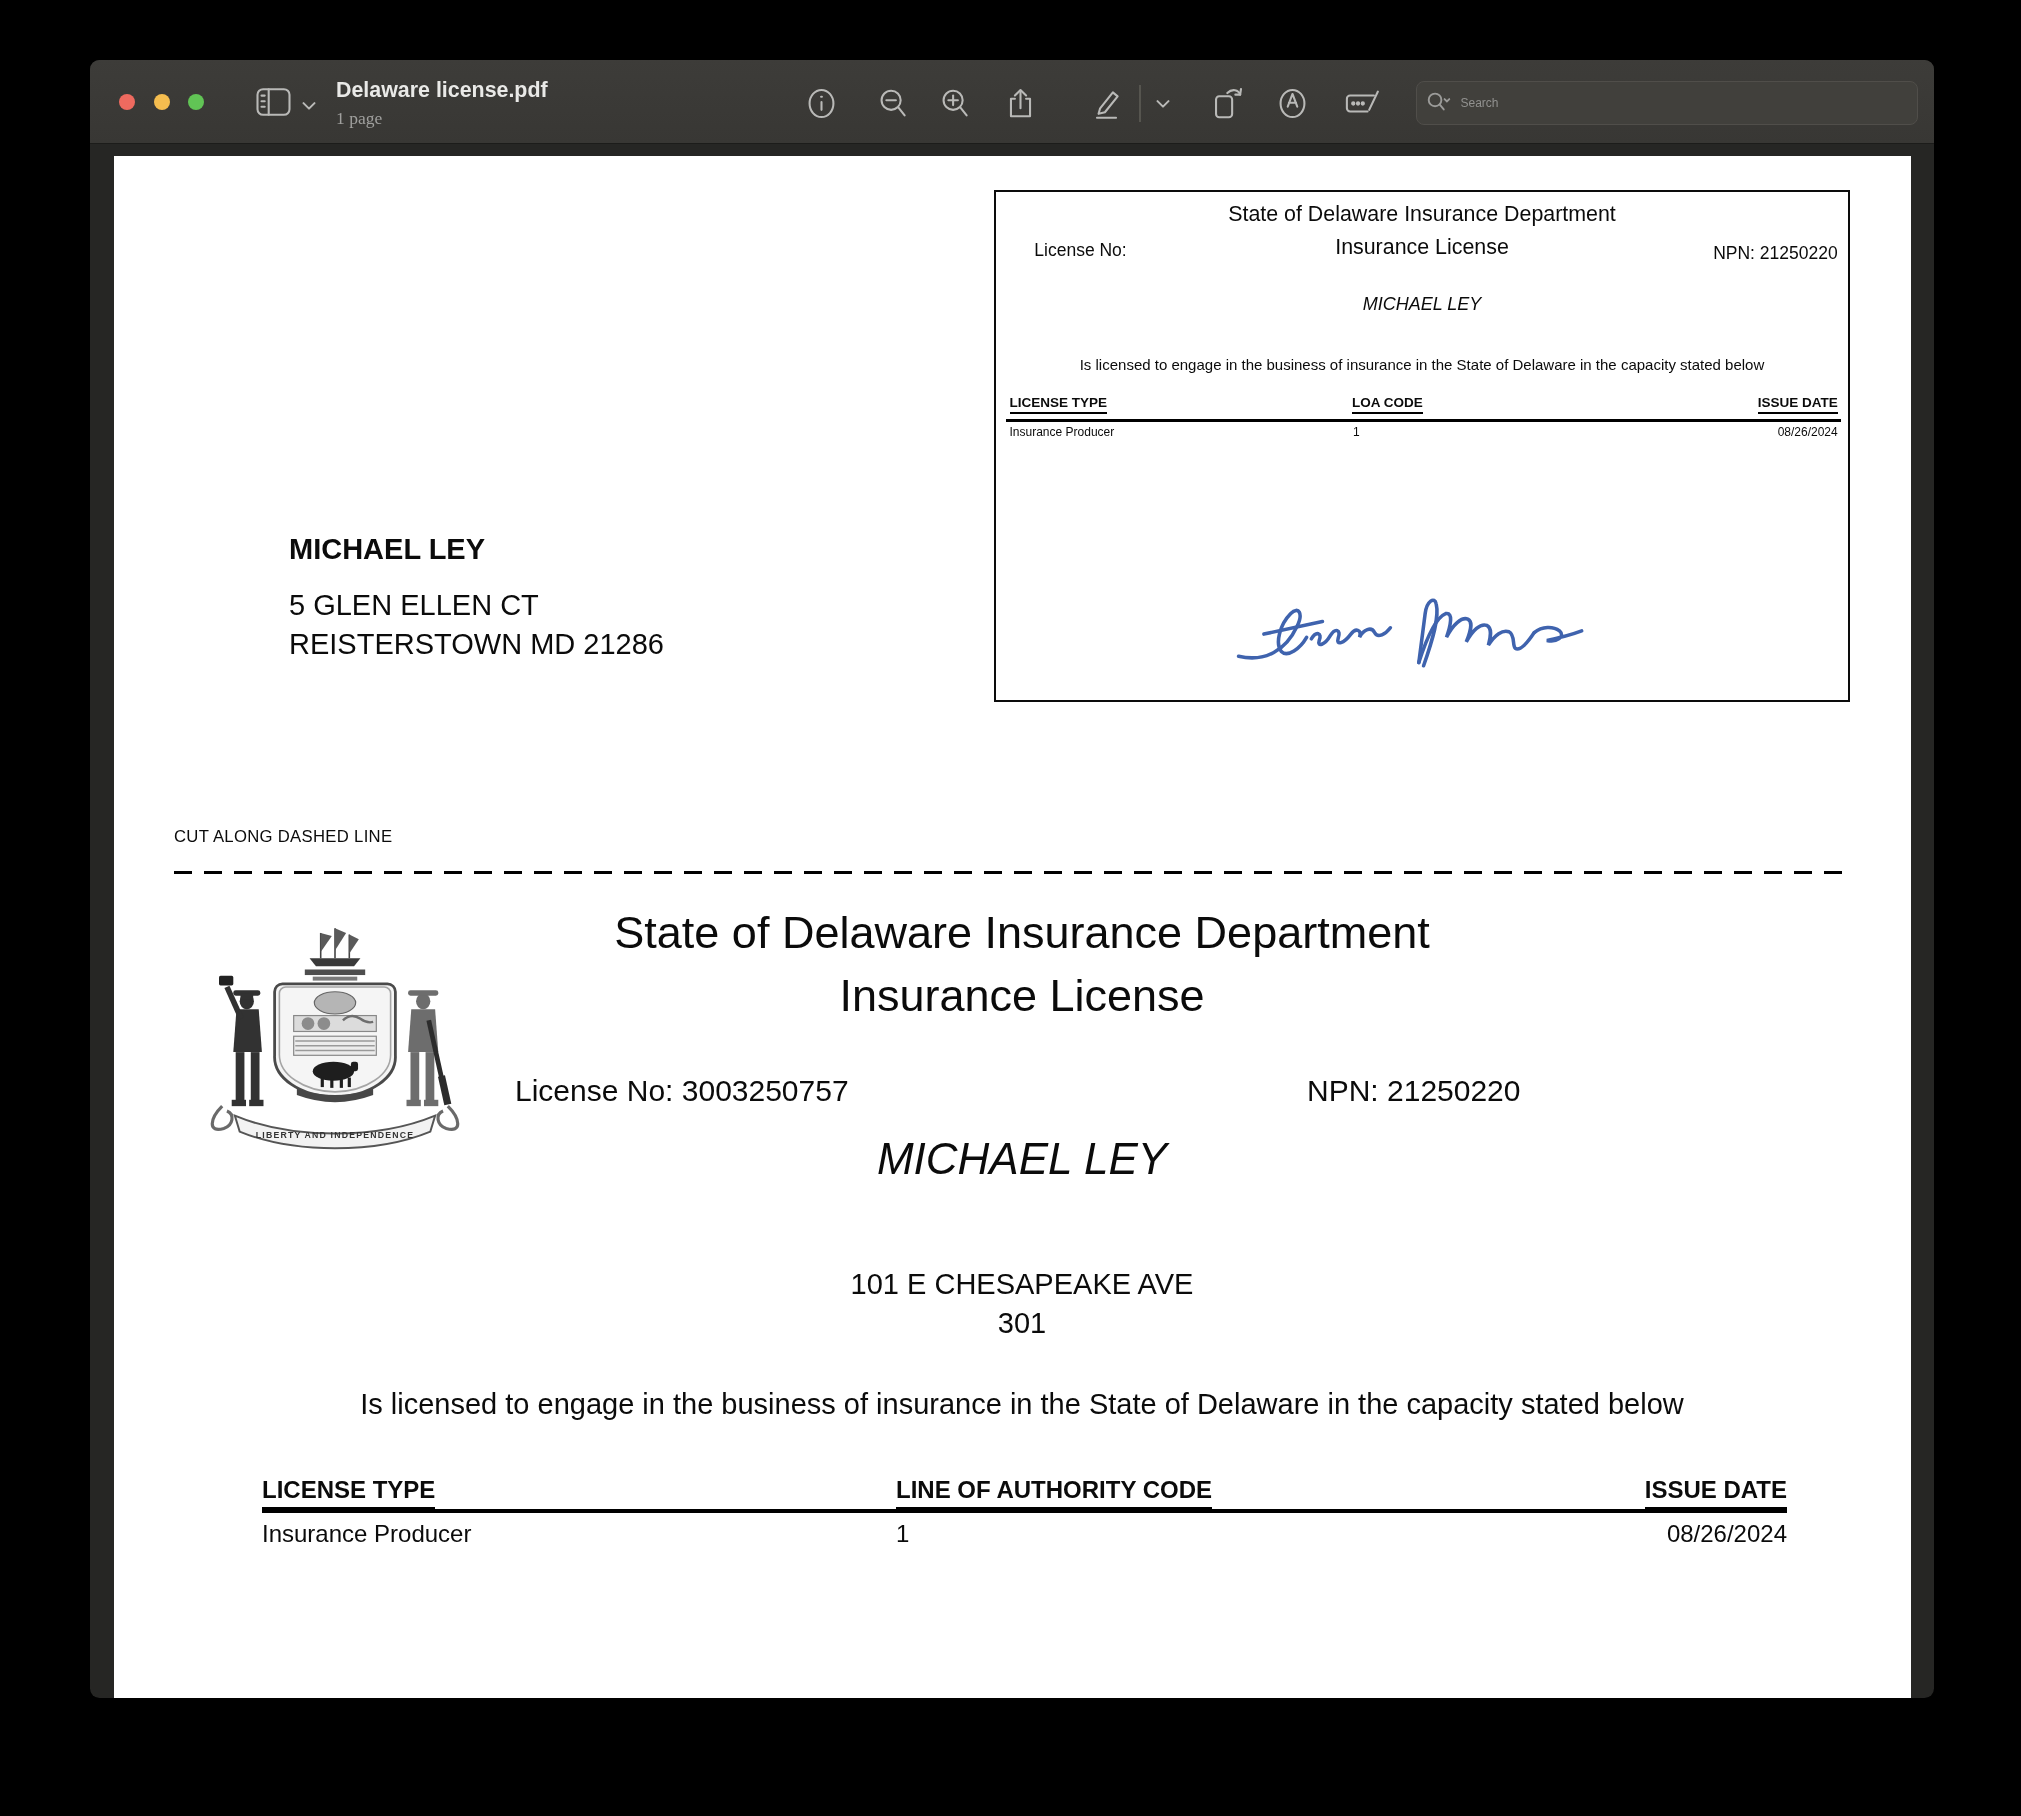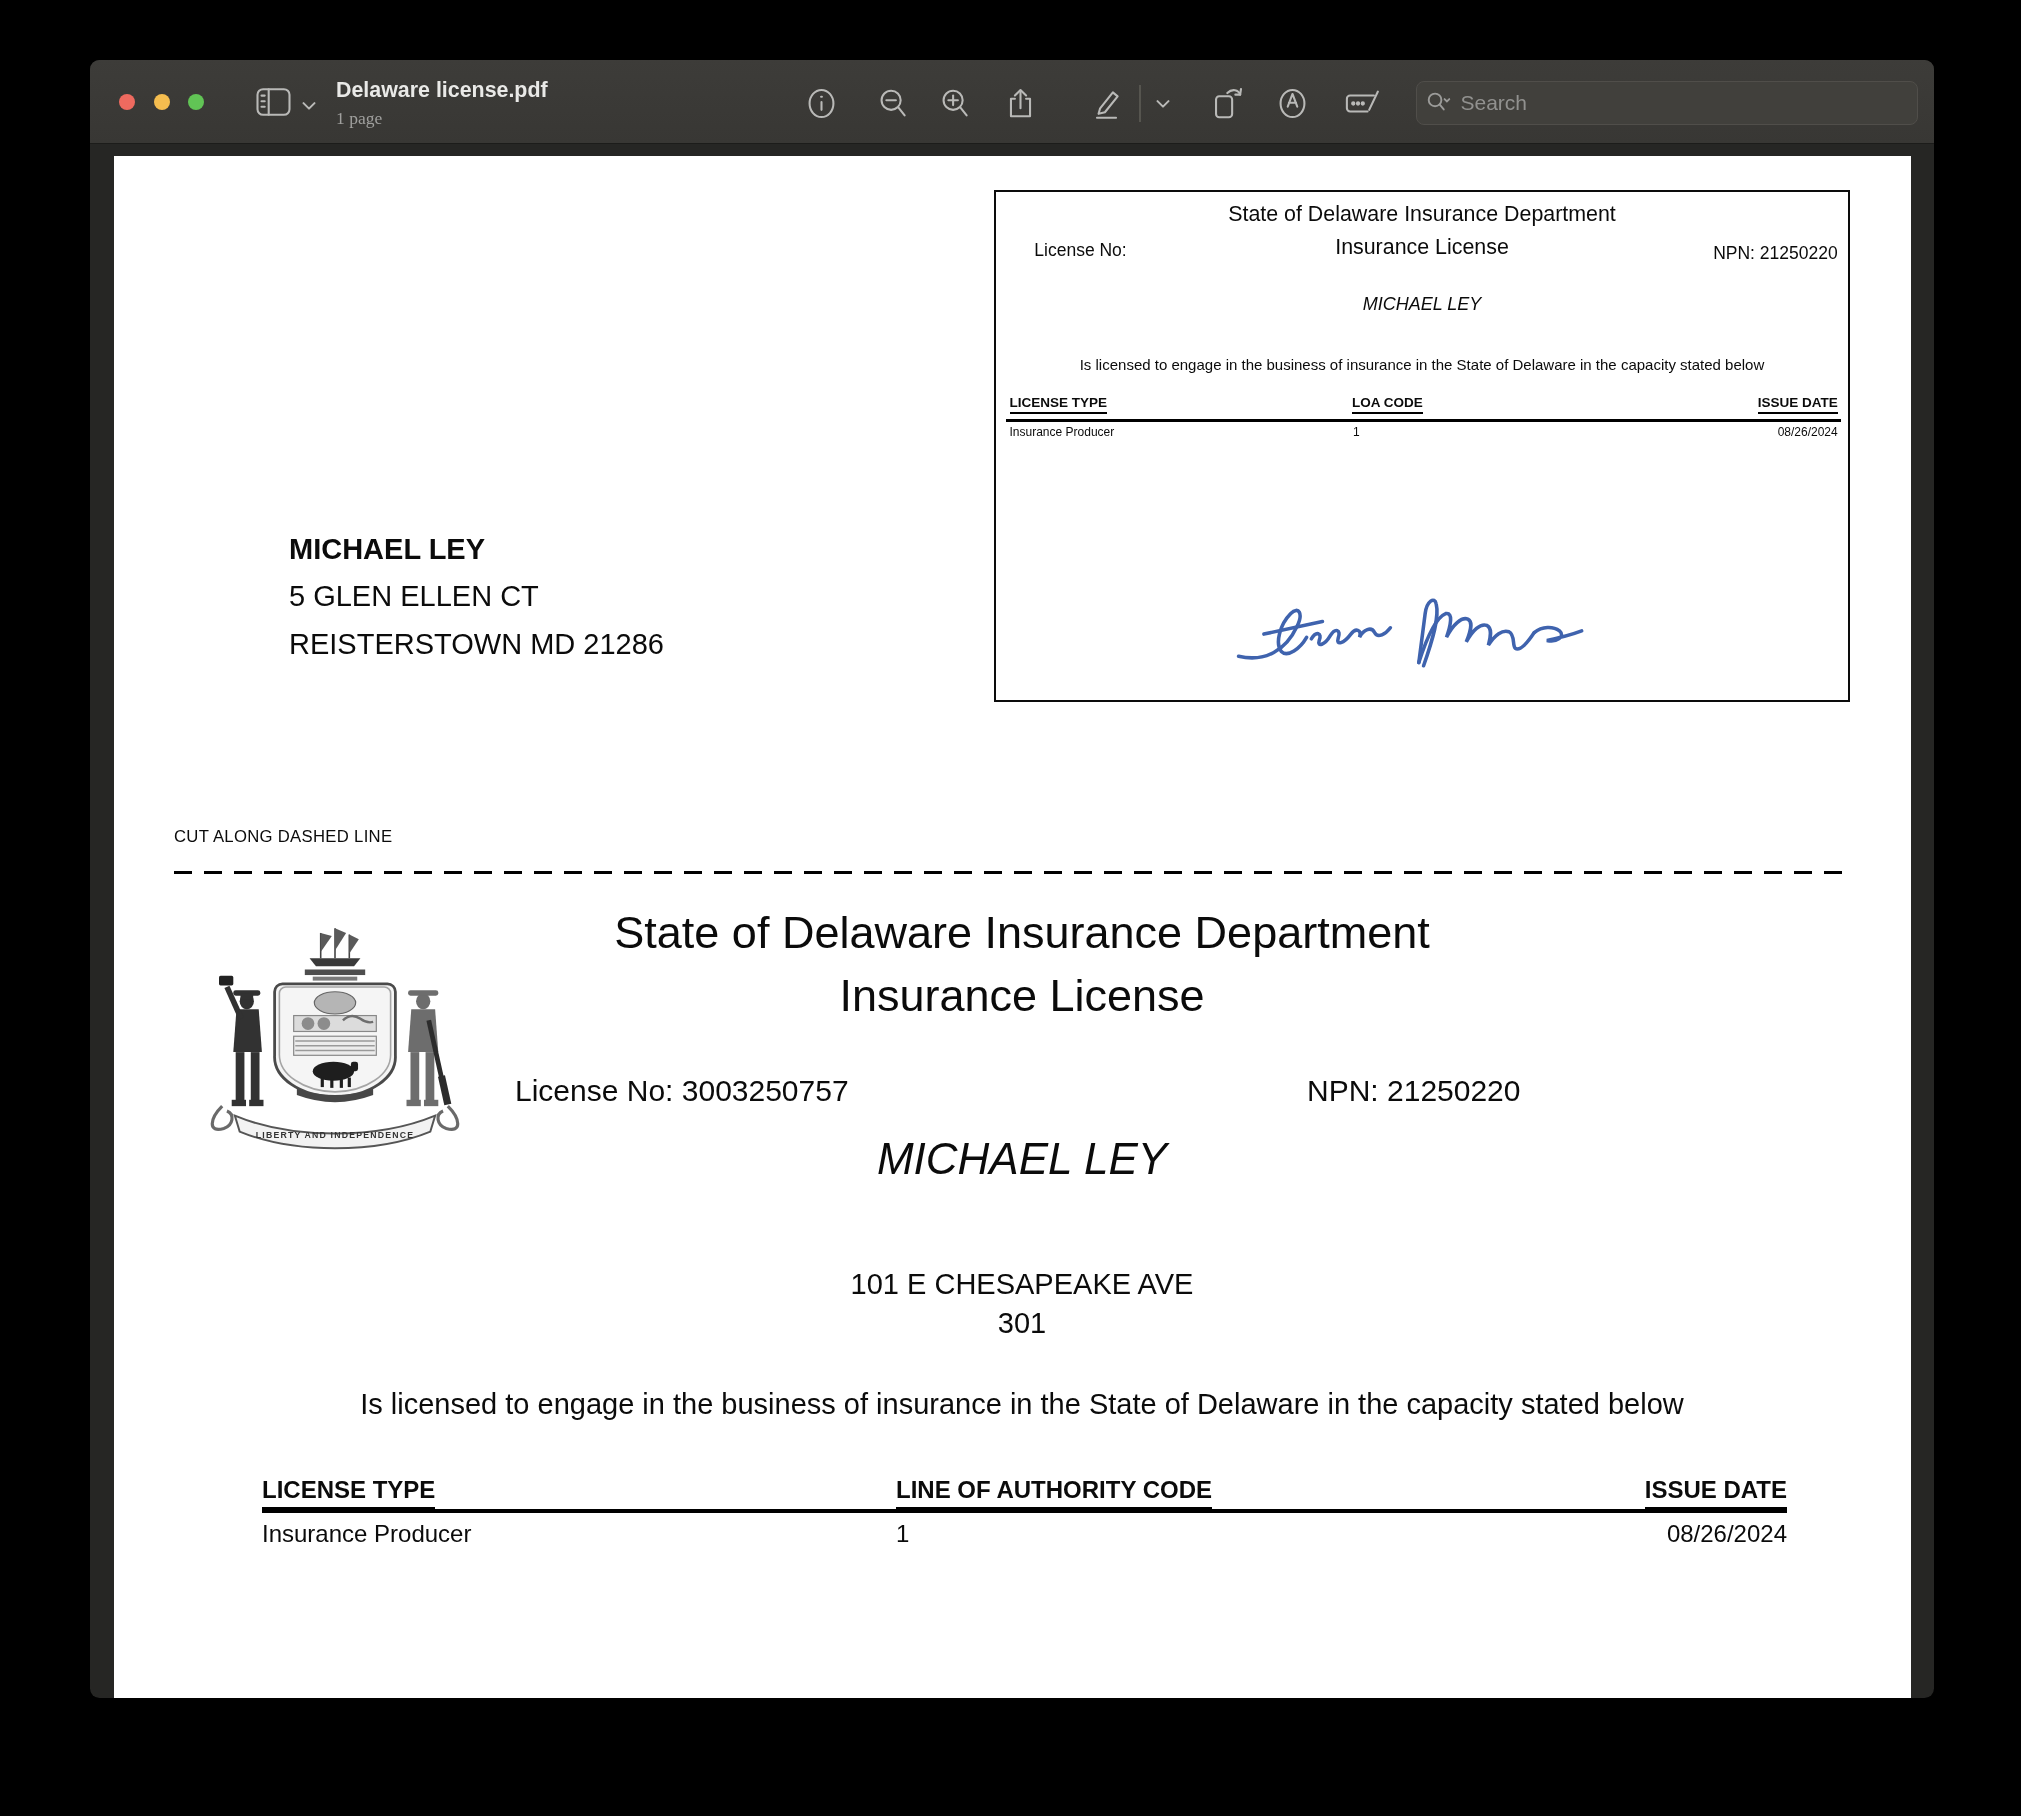--- a/index.html
+++ b/index.html
@@ -12,21 +12,21 @@
             border-bottom:0.8px solid #1c1c1a;}
   .tl{position:absolute;top:34px;width:16px;height:16px;border-radius:50%;}
   .win-title{position:absolute;left:246px;top:18px;font-size:21.4px;font-weight:bold;color:#e9e9e7;}
   .win-sub{position:absolute;left:246px;top:48px;font-size:17.5px;color:#a0a09e;font-family:Liberation Serif, serif;}
   .icon-btn{position:absolute;top:24px;width:41px;height:41px;display:flex;align-items:center;justify-content:center;}
   .icon-btn svg{stroke:#b9b9b7;fill:none;stroke-width:2.6;stroke-linecap:round;stroke-linejoin:round;}
   .tb-divider{position:absolute;left:1049px;top:24.6px;width:1.6px;height:37px;background:#56554f;}
   .search{position:absolute;left:1326px;top:21.4px;width:502px;height:44px;border-radius:8px;
           background:#41403c;border:1.6px solid #504e4a;box-sizing:border-box;display:flex;align-items:center;}
   .search svg{stroke:#9b9b99;fill:none;stroke-width:2.4;stroke-linecap:round;margin-left:9.5px;}
-  .search input{background:transparent;border:none;outline:none;color:#ddd;font-size:21px;margin-left:8px;width:413px;
+  .search input{background:transparent;border:none;outline:none;color:#ddd;font-size:12px;margin-left:8px;width:413px;
                 font-family:"Liberation Sans",sans-serif;}
   .search input::placeholder{color:#91918f;}
   
   .page{position:absolute;left:24px;top:96px;width:1797px;height:1542px;background:#fff;color:#0b0b0b;}
   .center-col{position:absolute;left:19px;right:0;text-align:center;}
   
   .card{position:absolute;left:880px;top:34px;width:856px;height:512px;border:2.4px solid #0c0c0c;box-sizing:border-box;}
   .card .cc{position:absolute;left:0;right:0;text-align:center;}
   .c-title{font-size:21.4px;}
   .c-small{font-size:17.5px;}
@@ -203,21 +203,21 @@
           <path d="M60,52 L134,36"></path>
           <path d="M120,58 C126,48 134,50 130,60 C127,69 137,66 144,54 C150,44 158,46 154,57 C151,67 161,64 170,52 C176,44 184,46 181,56 C186,46 196,42 200,50 C204,58 214,52 220,44"></path>
           <path d="M262,92 C274,58 282,30 278,14 C276,4 266,10 264,26 L256,88"></path>
           <path d="M256,88 C268,50 280,30 290,26 C300,24 296,42 291,56 C299,40 310,30 318,33 C326,37 320,52 316,62 C324,47 334,38 342,41 C350,45 346,58 344,66 C352,53 362,46 370,49 C378,53 374,66 378,70 C384,74 394,62 402,50"></path>
           <path d="M402,50 C412,42 426,42 434,48 C442,55 430,63 418,60 C428,58 446,54 462,48"></path>
         </g>
       </svg>
     </div>
 
     <div class="addr" style="top:377px;font-weight:bold;">MICHAEL LEY</div>
-    <div class="addr" style="top:424px;">5 GLEN ELLEN CT</div>
+    <div class="addr" style="top:433px;">5 GLEN ELLEN CT</div>
     <div class="addr" style="top:472px;">REISTERSTOWN MD 21286</div>
 
     <div class="cut-label">CUT ALONG DASHED LINE</div>
     <div class="dashes"></div>
 
     <svg class="abs" style="left:89px;top:769px;" width="264" height="232" viewBox="0 0 332 292">
 
       <g transform="translate(166,34)">
         <path d="M-32,8 L32,8 L24,18 L-24,18 Z" fill="#3a3a3a"></path>
         <line x1="-18" y1="8" x2="-18" y2="-24" stroke="#444" stroke-width="2"></line>

